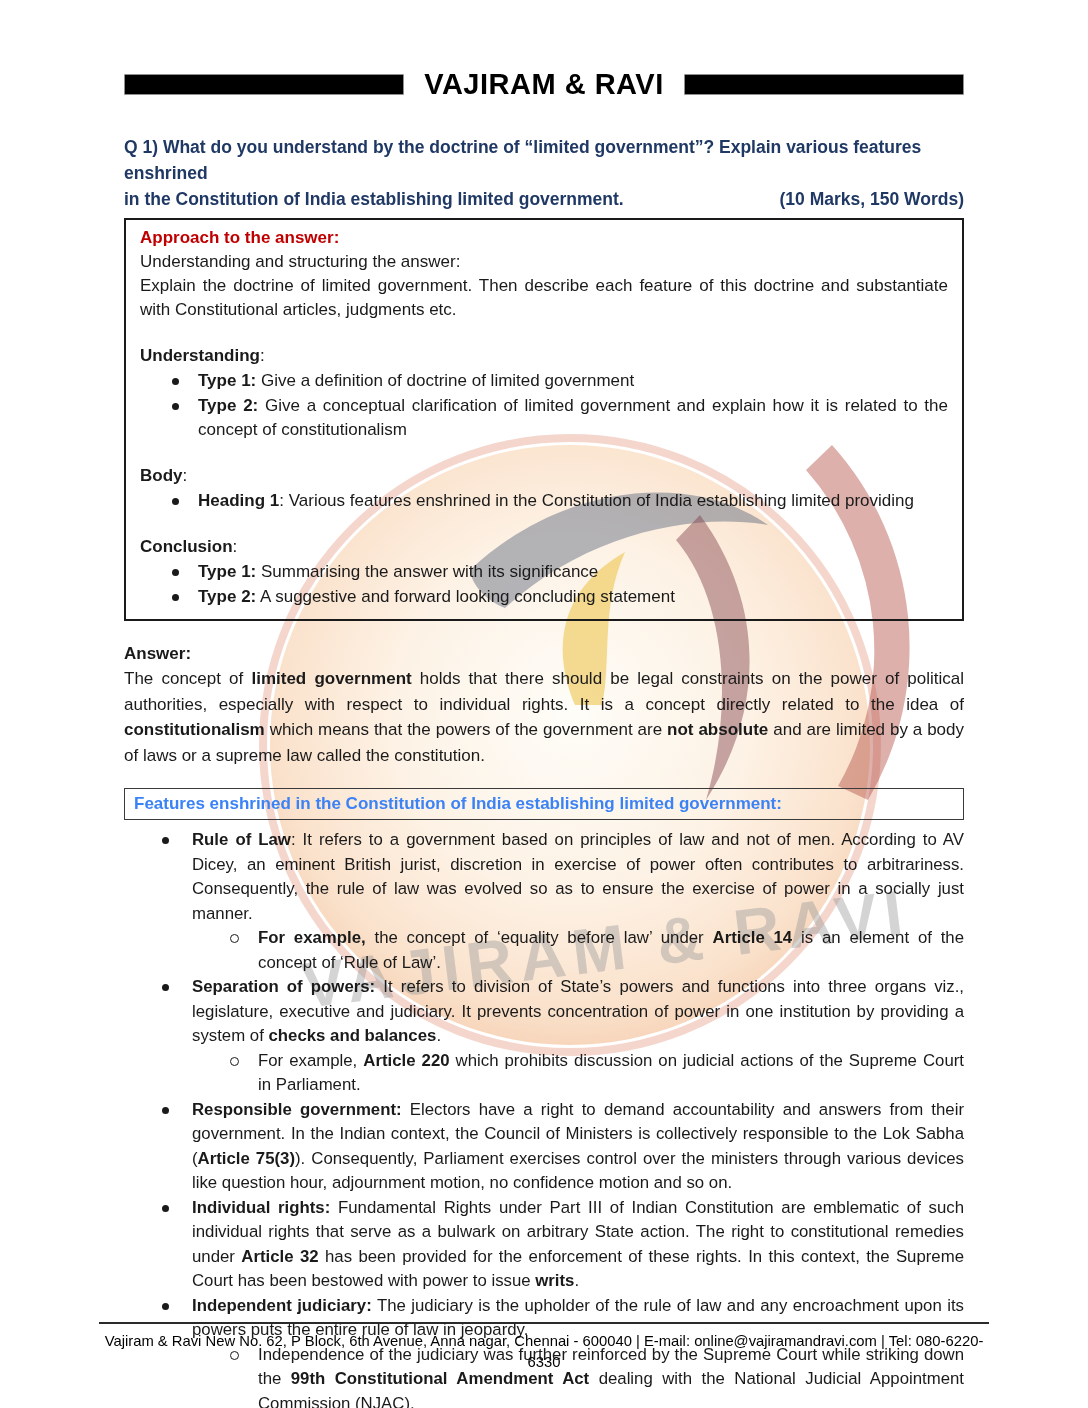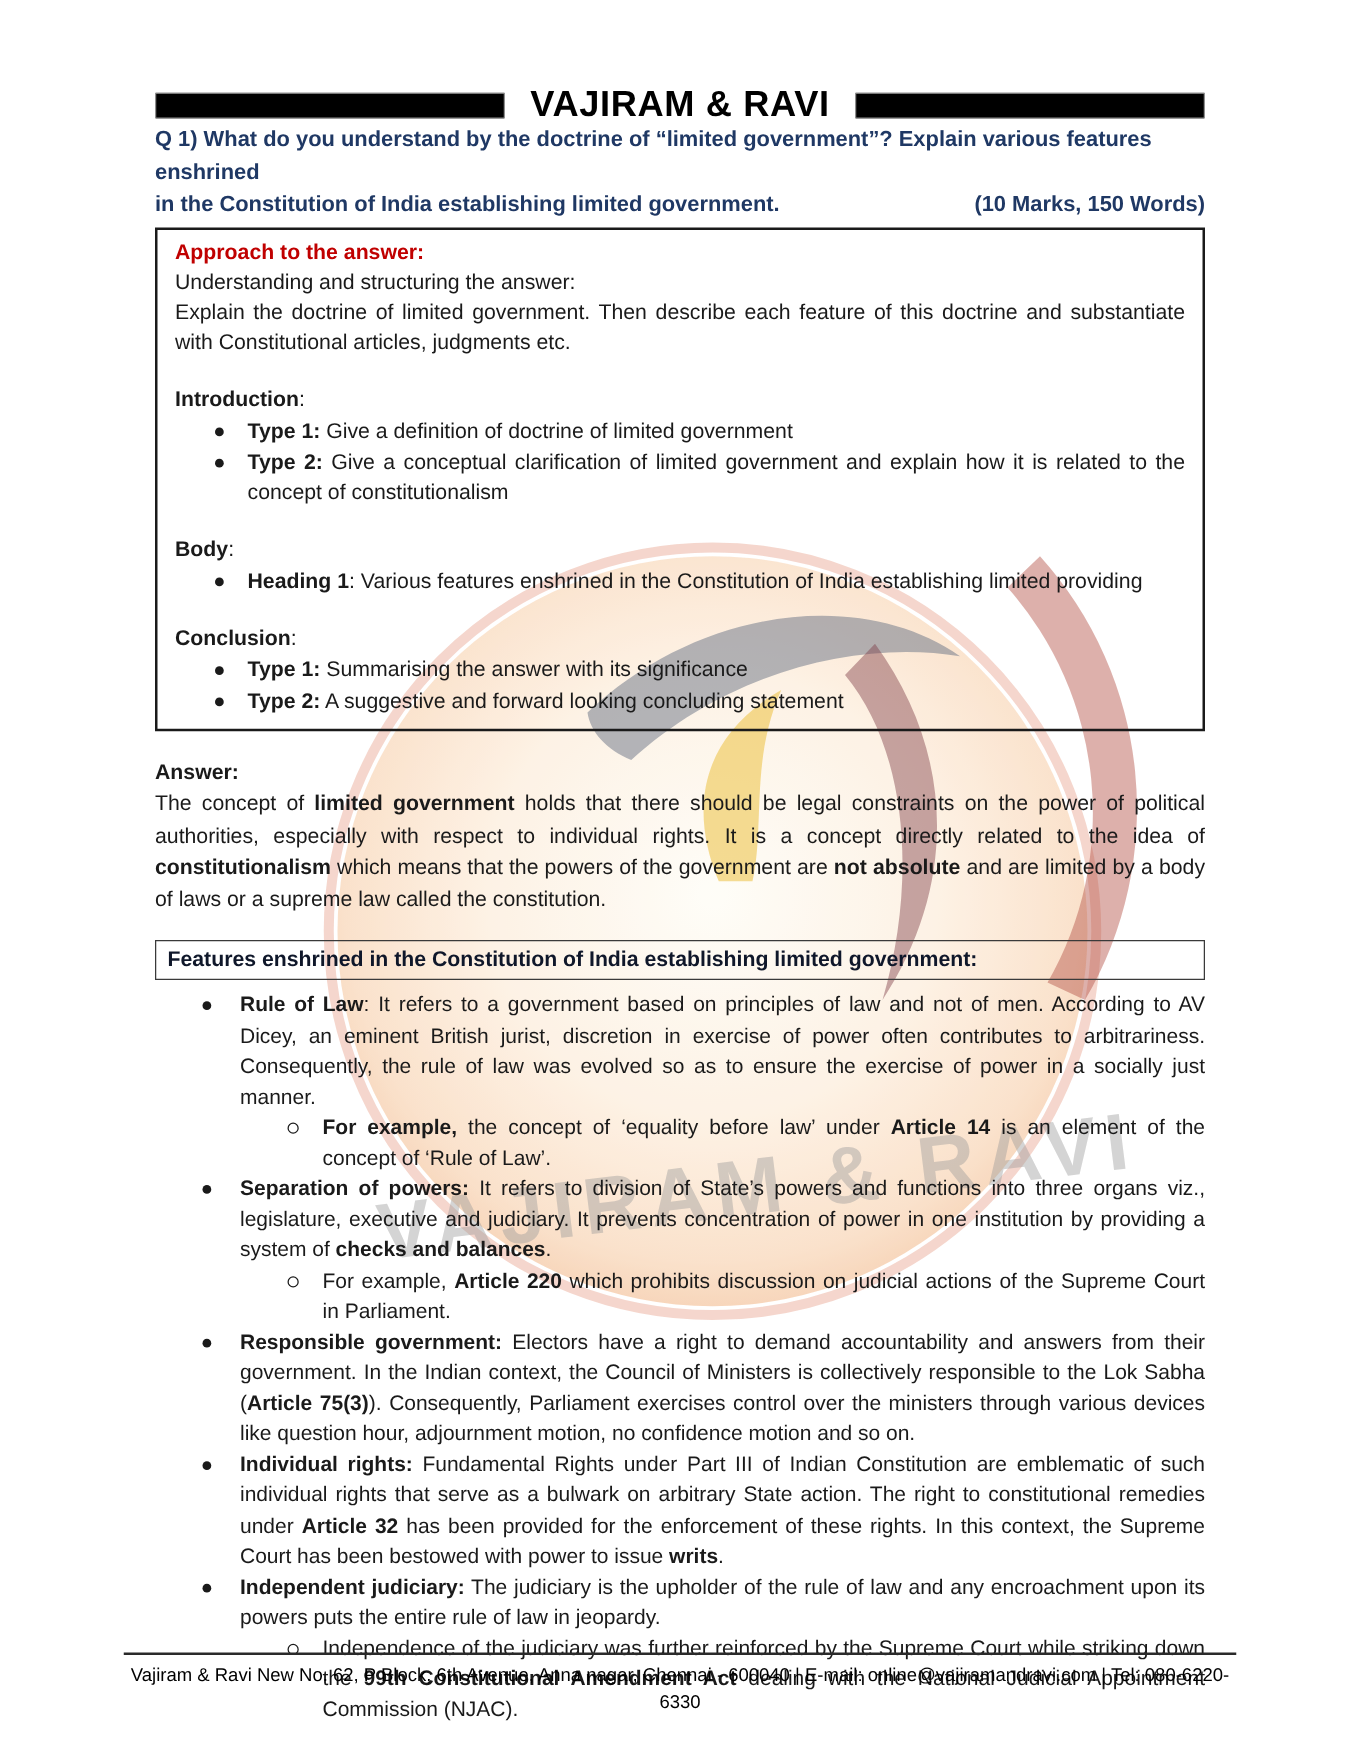--- a/index.html
+++ b/index.html
@@ -11,39 +11,39 @@
   }
   .watermark { position:absolute; left:0; top:0; z-index:0; pointer-events:none; }
   .content { position:relative; z-index:1; padding:70px 124px 0 124px; }
 
   
   .header { display:flex; align-items:center; gap:20px; height:28px; }
   .hbar { flex:1; height:21px; background:#000; border:1px solid #8f8f8f; border-radius:1px; }
   .htitle { font-size:29px; font-weight:700; color:#000; white-space:nowrap; line-height:1; letter-spacing:.5px; }
 
   
-  .question { color:#1f3864; font-size:17.5px; font-weight:700; line-height:26px; }
+  .question { margin-top:36px; color:#1f3864; font-size:17.5px; font-weight:700; line-height:26px; }
   .qline2 { display:flex; justify-content:space-between; }
 
   
   .approach-box { margin-top:6px; border:2px solid #1a1a1a; padding:6px 14px 10px 14px; font-size:17px; line-height:24px; background:transparent; }
   .red-bold { color:#c00000; font-weight:700; }
   .bold { font-weight:400; }
   .jpara { text-align:justify; }
   .asection { margin-top:22px; }
   .aitem { position:relative; padding-left:58px; text-align:justify; margin-top:1px; }
   .dot { position:absolute; left:32px; top:9px; width:7px; height:7px; border-radius:50%; background:#1a1a1a; }
 
   
   .answer-label { margin-top:20px; font-weight:700; font-size:17px; line-height:25px; }
   .answer-para { font-size:17px; line-height:25.5px; text-align:justify; }
 
   
   .features-box { margin-top:20px; border:1.5px solid #3a3a3a; padding:3px 9px 4px 9px; }
-  .features-heading { color:#0f172a; font-weight:700; font-size:17px; line-height:23px; }
+  .features-heading { color:#3b82f6; font-weight:700; font-size:17px; line-height:23px; }
 
   .blist { margin-top:8px; font-size:16.8px; line-height:24.5px; }
   .bitem { position:relative; padding-left:68px; text-align:justify; }
   .bitem > .dot { left:38px; }
   .sitem { position:relative; padding-left:134px; text-align:justify; }
   .ring { position:absolute; left:106px; top:8px; width:9px; height:9px; border:1.6px solid #1a1a1a; border-radius:50%; background:transparent; }
 
   
   .footer {
     position:absolute; left:99px; top:1322px; width:890px; z-index:1;
@@ -91,21 +91,21 @@
         <span>(10 Marks, 150 Words)</span>
       </div>
     </div>
 
     <div class="approach-box">
       <div class="red-bold">Approach to the answer:</div>
       <div class="bold">Understanding and structuring the answer:</div>
       <div class="jpara">Explain the doctrine of limited government. Then describe each feature of this doctrine and substantiate with Constitutional articles, judgments etc.</div>
 
       <div class="asection">
-        <div><b>Introduction</b><span>:</span></div>
+        <div><b>Understanding</b><span>:</span></div>
         <div class="aitem">
           <span class="dot"></span>
           <span><b>Type 1:</b><span> Give a definition of doctrine of limited government</span></span>
         </div>
         <div class="aitem">
           <span class="dot"></span>
           <span><b>Type 2:</b><span> Give a conceptual clarification of limited government and explain how it is related to the concept of constitutionalism</span></span>
         </div>
       </div>
 

